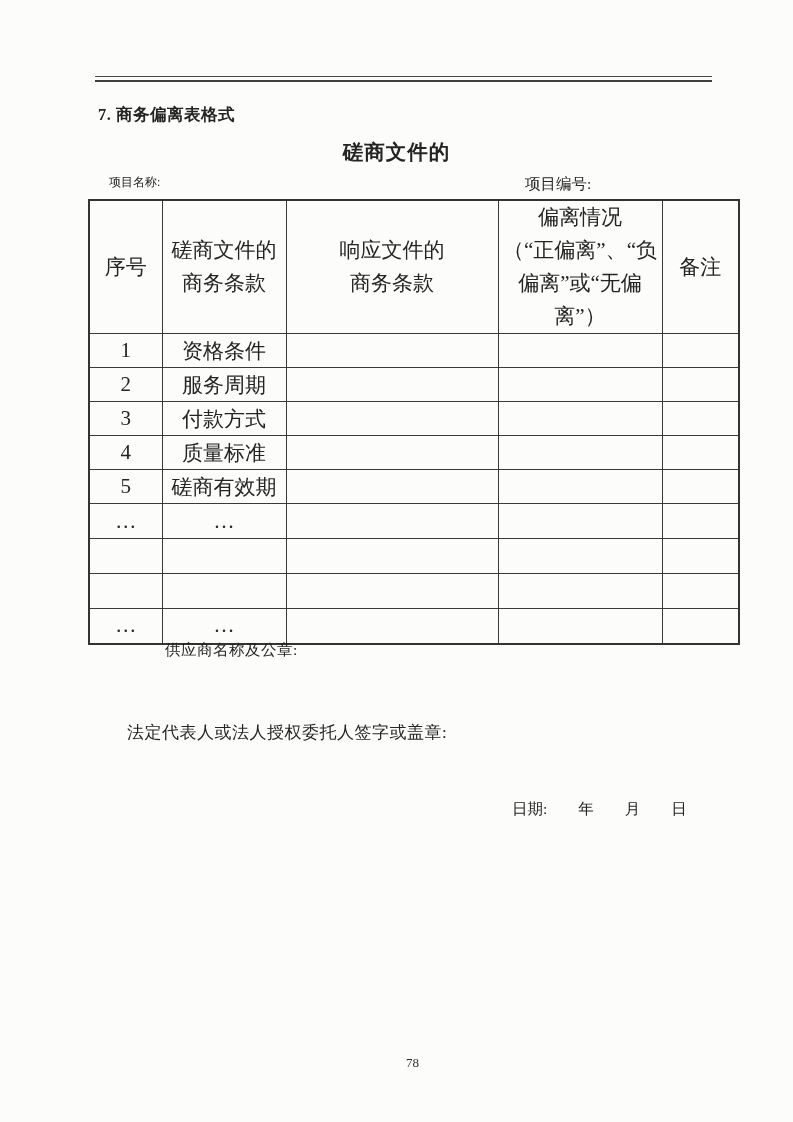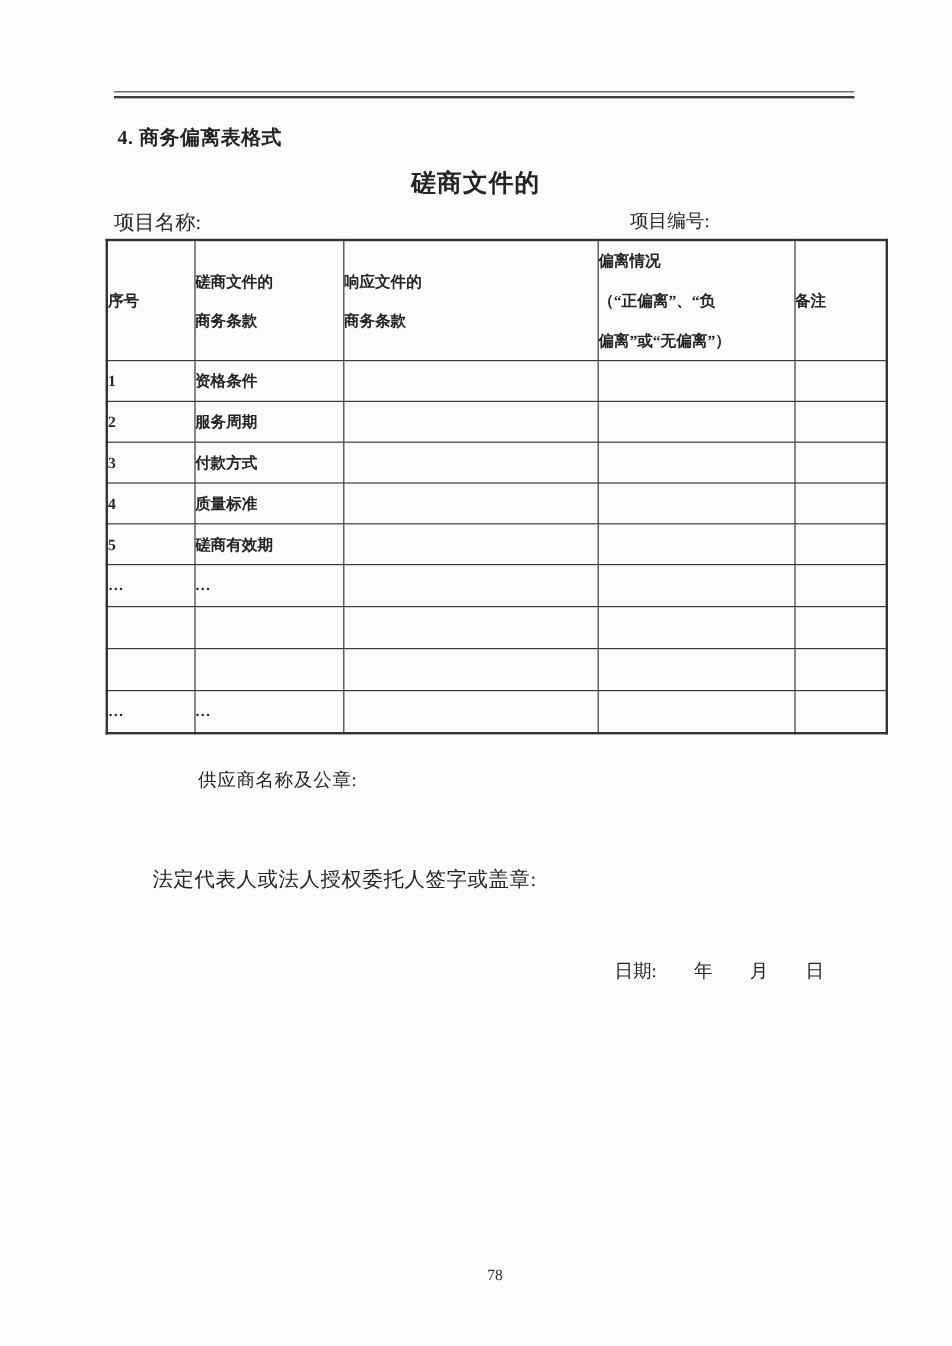--- a/index.html
+++ b/index.html
@@ -14,53 +14,53 @@
     border-top:1.6px solid #4a4a4a; border-bottom:2.2px solid #3f3f3f;
   }
   .section-heading {
     position:absolute; left:98px; top:104px;
     font-size:16.5px; font-weight:bold; letter-spacing:0.5px;
   }
   .form-title {
     position:absolute; left:0; right:0; top:138px; text-align:center;
     font-size:20.5px; font-weight:bold; letter-spacing:1px;
   }
-  .project-name-label { position:absolute; left:95px;  top:174px; font-size:17px; }
+  .project-name-label { position:absolute; left:109px;  top:174px; font-size:12px; }
   .project-code-label { position:absolute; left:525px; top:174px; font-size:15.5px; }
 
   table.deviation-table {
     position:absolute; left:88px; top:199px; width:650px;
     border-collapse:collapse; table-layout:fixed;
     border:2px solid #333333;
   }
   .deviation-table th, .deviation-table td {
     border:1.5px solid #3a3a3a;
-    text-align:left; vertical-align:middle;
-    font-weight:bold; font-size:13px;
+    text-align:center; vertical-align:middle;
+    font-weight:normal; font-size:21px;
     padding:0; overflow:hidden;
   }
   .deviation-table thead tr { height:100px; }
   .deviation-table tbody tr { height:34px; }
   .hdr-line { display:block; line-height:33px; }
   .deviation-table tbody tr:nth-child(n+6) { height:35px; }
 
   .supplier-label  { position:absolute; left:127px; top:640px; font-size:15.5px; letter-spacing:0.5px;margin-left:38px; }
   .signature-label { position:absolute; left:127px; top:721px; font-size:17px; letter-spacing:0.5px; }
   .date-line { position:absolute; left:512px; top:799px; font-size:15.5px; }
   .date-line .gap { margin-left:31px; }
   .page-number { position:absolute; left:0; right:0; top:1055px; text-align:center; font-size:13px; color:#333;padding-left:32px; }
 </style>
 </head>
 <body>
 
 <div class="page">
 
   <div class="double-rule"></div>
 
-  <div class="section-heading">4. 商务偏离表格式</div>
+  <div class="section-heading">7. 商务偏离表格式</div>
 
   <div class="form-title">磋商文件的</div>
 
   <div class="project-name-label">项目名称:</div>
   <div class="project-code-label">项目编号:</div>
 
   <table class="deviation-table">
     <colgroup>
       <col style="width:73px">
         <col style="width:124px">

